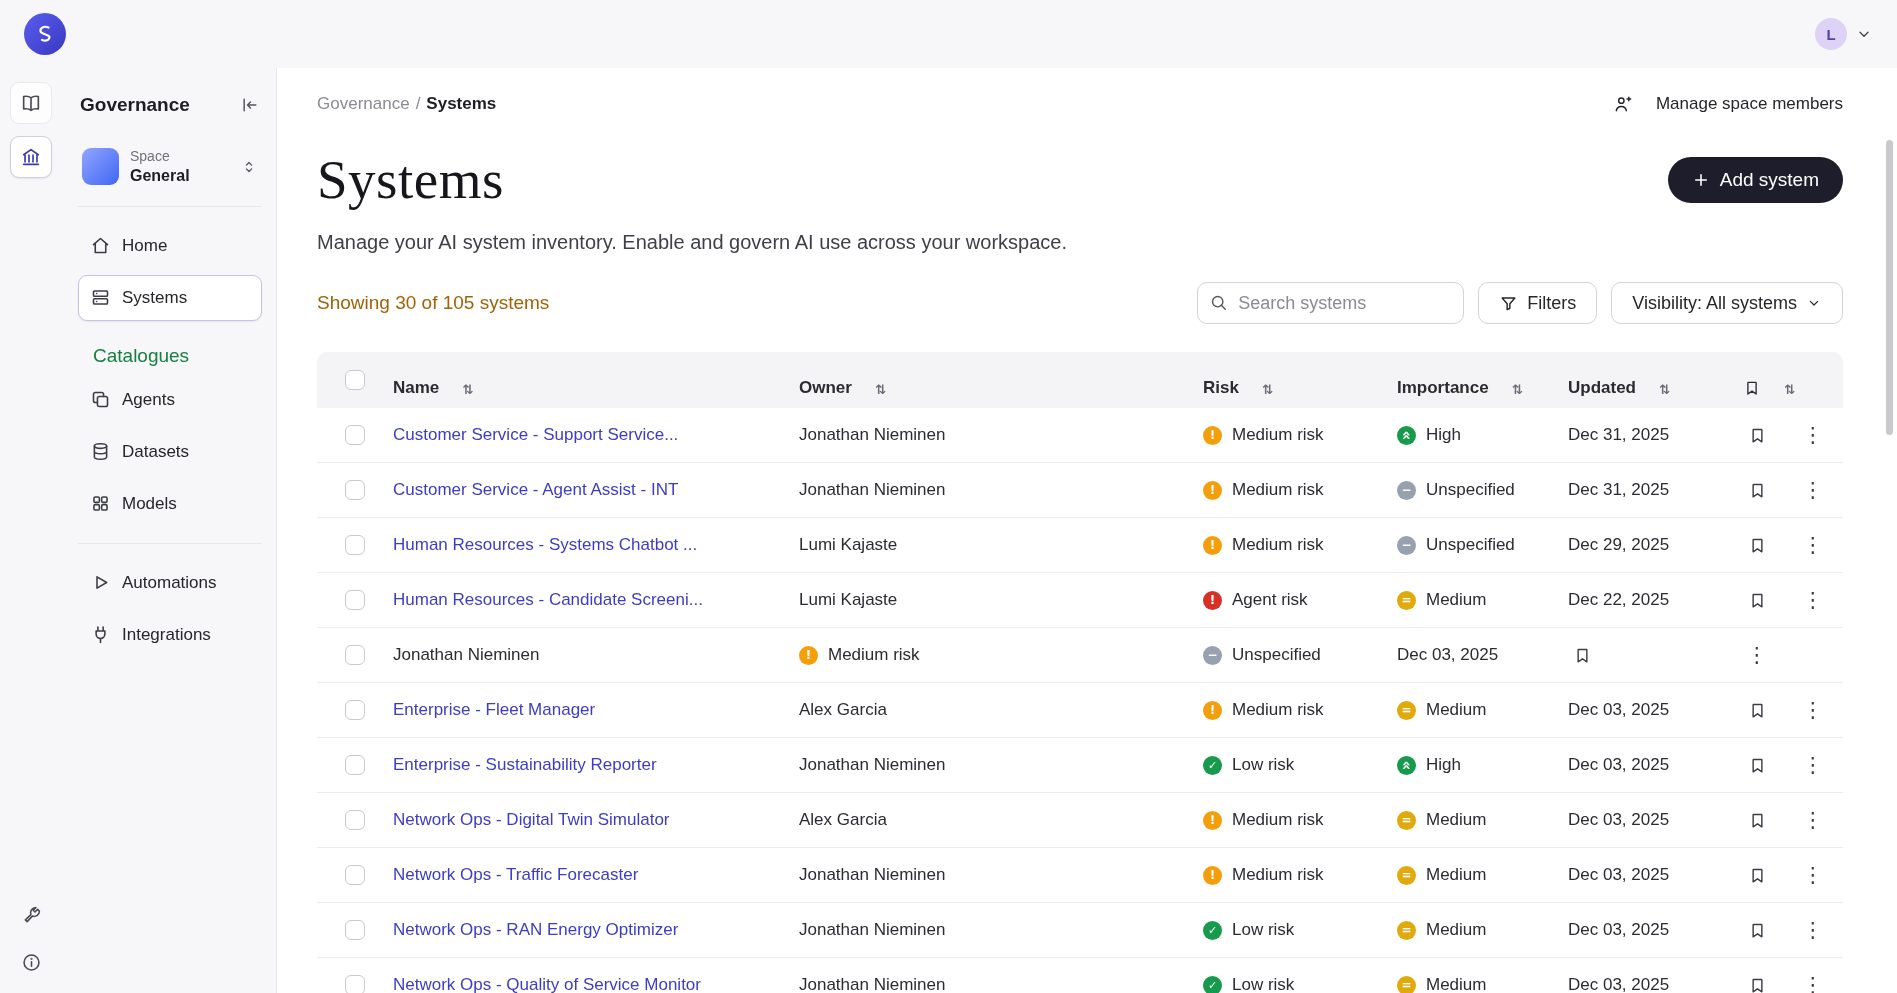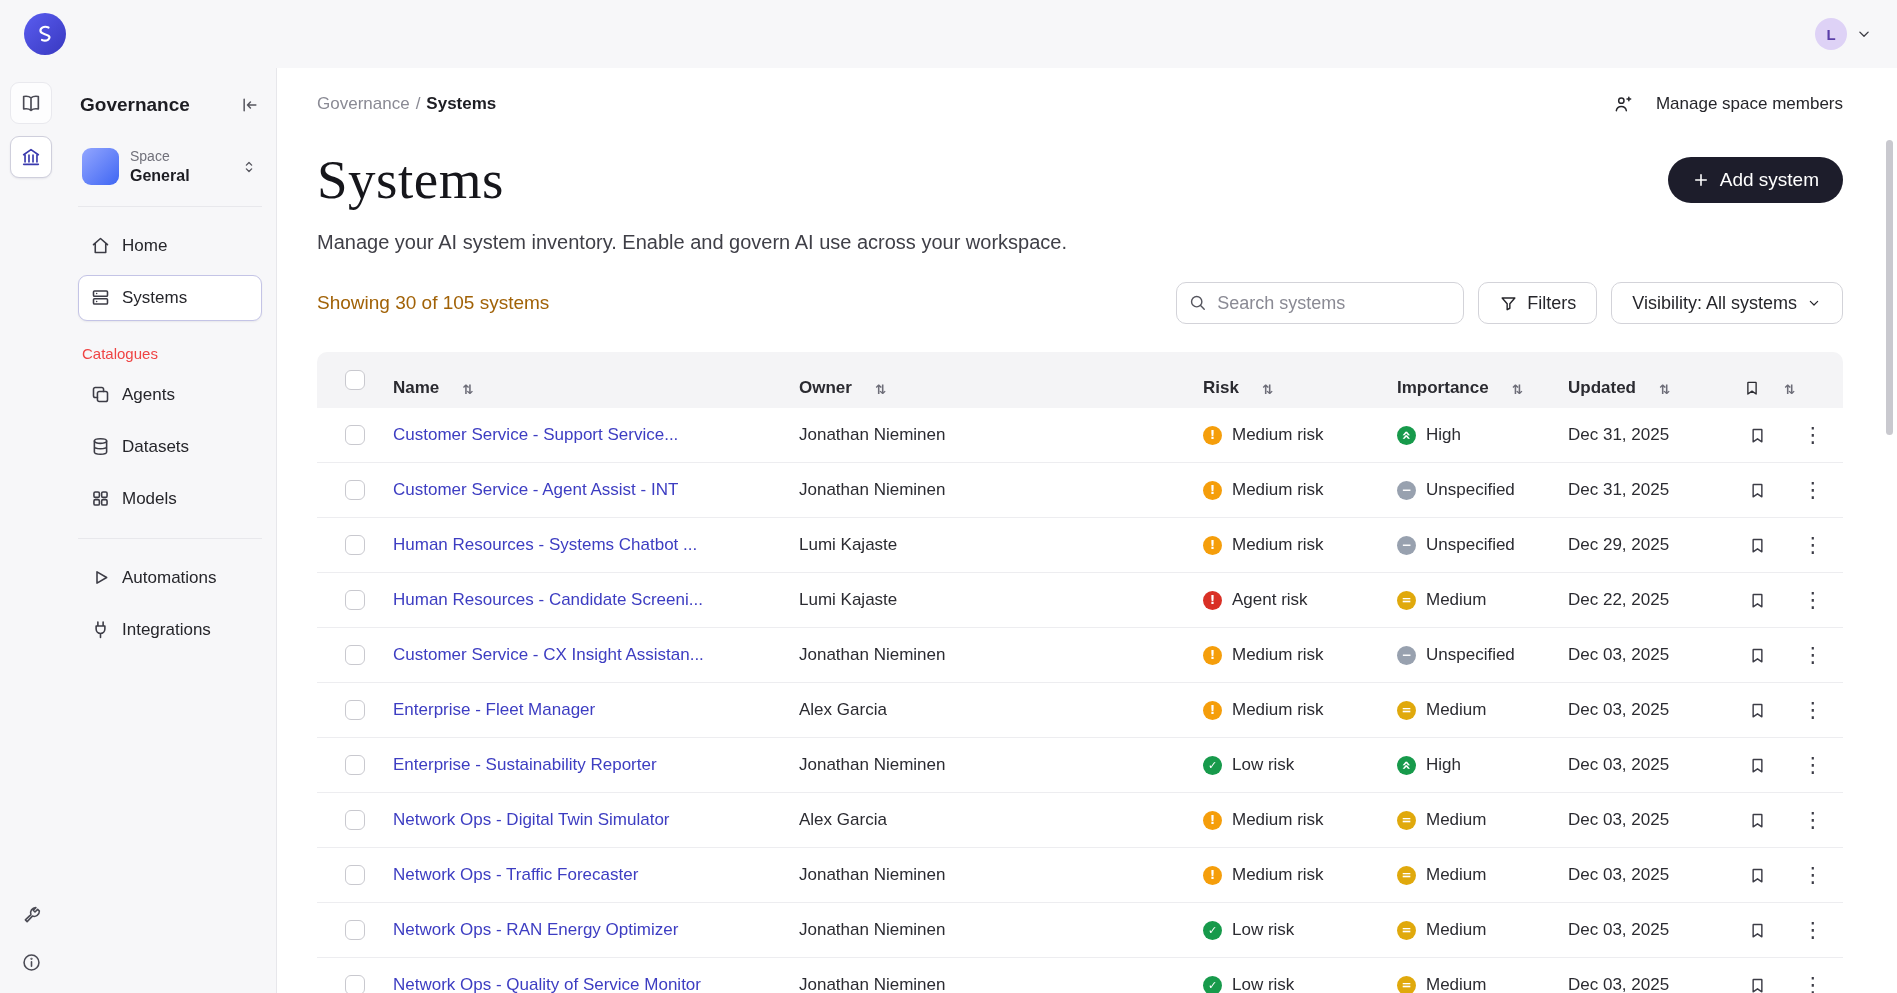--- a/index.html
+++ b/index.html
@@ -42,21 +42,21 @@
   .space-texts { display:flex; flex-direction:column; line-height:1.25; }
   .space-label { font-size:14px; color:#71717b; }
   .space-name { font-size:16px; font-weight:700; color:#1d1d23; }
   .space-chevrons { margin-left:auto; color:#55555e; }
   .sb-divider { height:1px; background:#e8e8ec; margin:16px 0; }
   .nav { display:flex; flex-direction:column; gap:6px; }
   .nav-item { display:flex; align-items:center; gap:11px; height:46px; padding:0 11px; border-radius:9px;
               font-size:17px; color:#26262b; cursor:pointer; border:1px solid transparent; }
   .nav-item .nicon { color:#3c3c46; flex:none; }
   .nav-item.active { background:#fff; border:1px solid #c4c4e6; box-shadow:0 1px 2px rgba(25,25,60,.07); }
-  .section-label { font-size:15px; color:#ef4444; margin:24px 4px 10px; }
+  .section-label { font-size:19px; color:#15803d; margin:24px 15px 10px; }
 
   
   .main { flex:1; background:#fff; padding:0 54px 0 40px; overflow:hidden; position:relative; }
   .crumb-row { padding-top:26px; display:flex; align-items:center; justify-content:space-between; }
   .crumbs { font-size:17px; }
   .crumb-parent { color:#8a8a94; }
   .crumb-sep { color:#8a8a94; margin:0 6px; }
   .crumb-current { color:#1d1d23; font-weight:700; }
   .manage-members { display:flex; align-items:center; gap:23px; font-size:17px; font-weight:500; color:#26262b; cursor:pointer; }
 
@@ -64,21 +64,21 @@
   .page-title { font-family:"Liberation Serif","DejaVu Serif",serif; font-weight:500; font-size:55px; color:#16161b; letter-spacing:.5px; }
   .add-btn { display:flex; align-items:center; gap:10px; height:46px; padding:0 24px; border-radius:23px;
              background:#1d1d2b; color:#fff; font-size:19px; font-weight:400; border:none; cursor:pointer;
              font-family:inherit; }
   .subtitle { margin-top:20px; font-size:20px; color:#3f3f47; }
 
   .controls-row { margin-top:28px; display:flex; align-items:center; }
   .showing { font-size:19px; color:#a16207; }
   .controls-right { margin-left:auto; display:flex; align-items:center; gap:14px; }
   .search-box { position:relative; }
-  .search-box input { width:288px; height:42px; border:1px solid #d3d3d9; border-radius:10px; padding:0 12px 0 40px;
+  .search-box input { width:267px; height:42px; border:1px solid #d3d3d9; border-radius:10px; padding:0 12px 0 40px;
                       font-size:18px; font-family:inherit; color:#26262b; outline:none; background:#fff; }
   .search-box input::placeholder { color:#8a8a94; }
   .search-glyph { position:absolute; left:12px; top:11px; color:#55555e; }
   .btn { display:flex; align-items:center; gap:9px; height:42px; padding:0 20px; border-radius:10px;
          border:1px solid #d3d3d9; background:#fff; font-size:18px; color:#26262b; font-family:inherit; cursor:pointer; }
 
   
   .table { margin-top:28px; }
   .tgrid { display:grid; grid-template-columns:76px 406px 404px 194px 171px 175px 56px 1fr; align-items:center; }
   .thead { background:#f4f4f6; border-radius:10px 10px 0 0; height:56px; }
@@ -481,23 +481,20 @@
     </div>
     <div class="cell c-kebab">
       <span class="iconbtn kebab"></span>
     </div>
   </div>
 
   <div class="tgrid trow">
     <div class="cell c-check">
               <span class="checkbox"></span>
             </div>
-    <div class="cell">
-              <a class="syslink">Customer Service - CX Insight Assistan...</a>
-            </div>
     <div class="cell">Jonathan Nieminen</div>
     <div class="cell c-pair">
       <span class="badge b-risk-medium"></span>
       <span>Medium risk</span>
     </div>
     <div class="cell c-pair">
       <span class="badge b-imp-unspecified"></span>
       <span>Unspecified</span>
     </div>
     <div class="cell">Dec 03, 2025</div>

